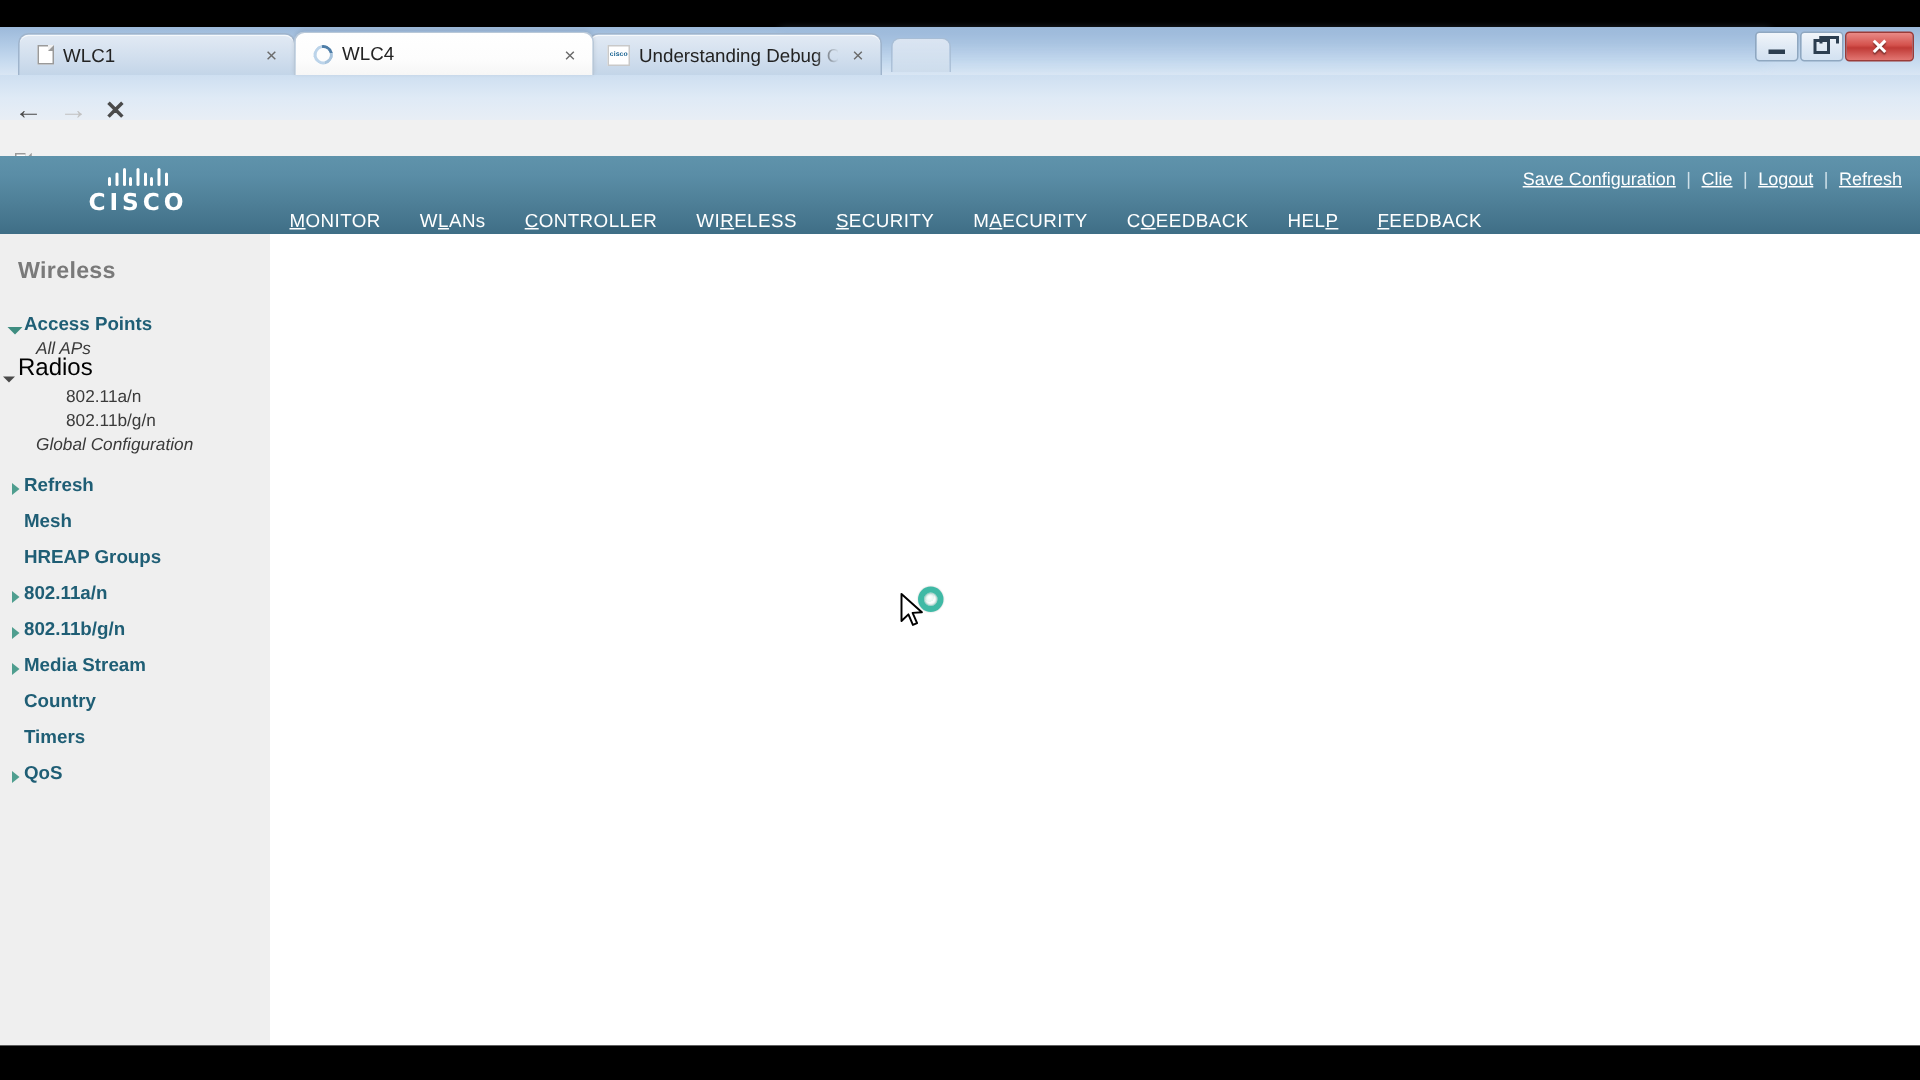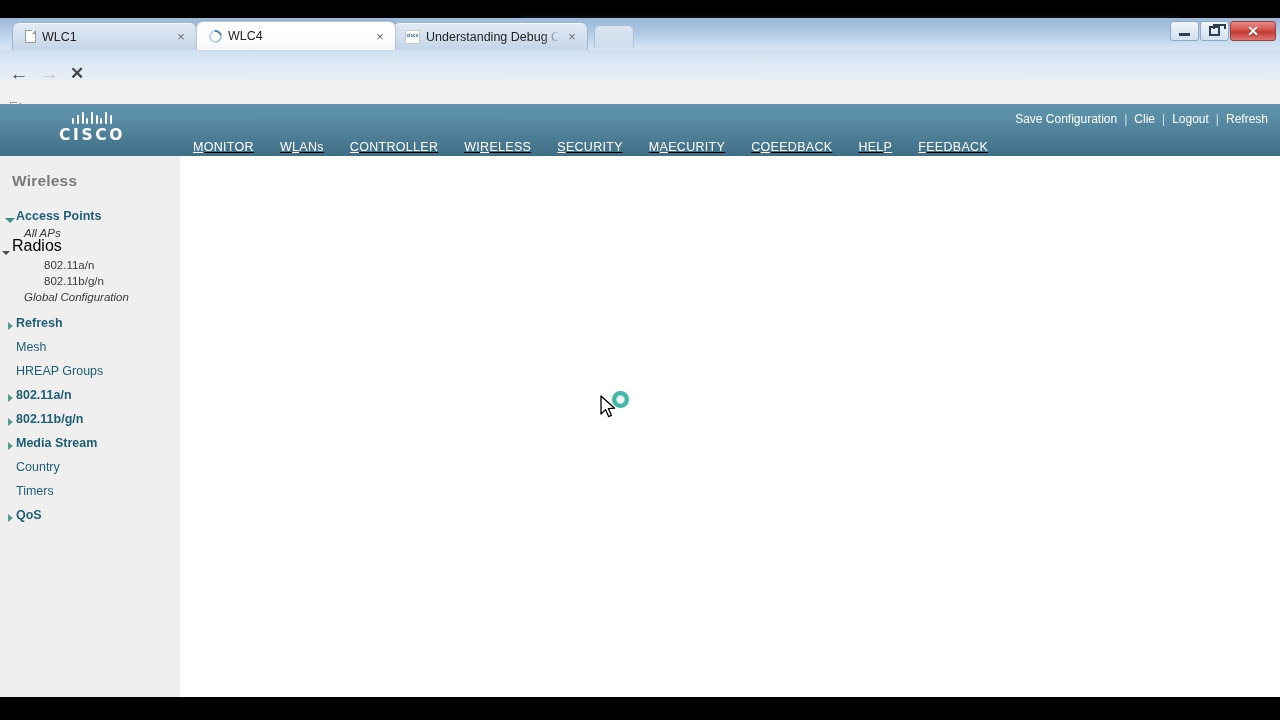--- a/index.html
+++ b/index.html
@@ -156,24 +156,24 @@
     position:absolute; left:0; top:0; width:1280px; height:52px;
     background: linear-gradient(180deg,#5f93ab 0%, #5a8da6 25%, #4e7f97 60%, #3f6e86 100%);
   }
   .cisco-logo { position:absolute; left:52px; top:7px; width:80px; text-align:center; }
   .cisco-bars { display:flex; align-items:flex-end; justify-content:center; gap:2.5px; height:13px; }
   .cisco-bars i { display:block; width:2.2px; background:#fff; border-radius:1px; }
   .cisco-word { color:#fff; font-size:15.5px; font-weight:bold; letter-spacing:2.6px; margin-top:2px; font-family:"DejaVu Sans", sans-serif; }
 
   .wlc-toplinks { position:absolute; right:12px; top:8px; display:flex; align-items:center; gap:7px;
                   font-size:12px; color:#ffffff; }
-  .wlc-toplinks .lnk { color:#fff; }
+  .wlc-toplinks .lnk { text-decoration:underline; color:#fff; }
   .wlc-toplinks .pipe { color:#cfe0e9; }
 
-  .wlc-nav { position:absolute; left:180px; top:30px; display:flex; align-items:flex-start; gap:0;text-decoration:underline; }
+  .wlc-nav { position:absolute; left:180px; top:30px; display:flex; align-items:flex-start; gap:0; }
   .wlc-nav .item {
     position:relative; padding:6px 13px 0 13px; height:22px;
     font-size:12.5px; color:#ffffff; letter-spacing:.3px; white-space:nowrap;
   }
   .wlc-nav .item u { text-decoration:underline; }
   .wlc-nav .item.active::after {
     content:""; position:absolute; left:2px; right:2px; bottom:-8px; height:4px; background:#f0a230;
   }
 
   .sidebar {
@@ -185,21 +185,21 @@
   .sb-row .tw { width:12px; flex:none; display:flex; align-items:center; justify-content:center; }
   .sb-row .lbl { white-space:nowrap; }
 
   .tri-down { width:0; height:0; border-left:5px solid transparent; border-right:5px solid transparent; border-top:5px solid #3e8d80; }
   .tri-right { width:0; height:0; border-top:4.5px solid transparent; border-bottom:4.5px solid transparent; border-left:5.5px solid #4f9e8f; }
   .tri-down-sm { width:0; height:0; border-left:4px solid transparent; border-right:4px solid transparent; border-top:4px solid #4a4a4a; }
 
   .lvl1 { padding-left:4px; }
   .lvl1 .lbl { font-size:12.5px; font-weight:bold; color:#1f5e75; }
   .lvl1-plain { padding-left:16px; }
-  .lvl1-plain .lbl { font-size:12.5px; font-weight:normal; color:#1f5e75; }
+  .lvl1-plain .lbl { font-size:12.5px; font-weight:bold; color:#1f5e75; }
   .lvl2 { padding-left:24px; }
   .lvl2 .lbl { font-size:11.5px; color:#3a3a3a;font-style:italic; }
   .lvl2-tw { padding-left:0; }
   .lvl3 { padding-left:44px; }
   .lvl3 .lbl { font-size:11.5px; color:#3a3a3a; }
   .sb-gap { height:8px; }
   .sb-gap-lg { height:11px; }
 
   .content { position:absolute; left:180px; top:52px; width:1100px; height:541px; background:#fff; }
 

